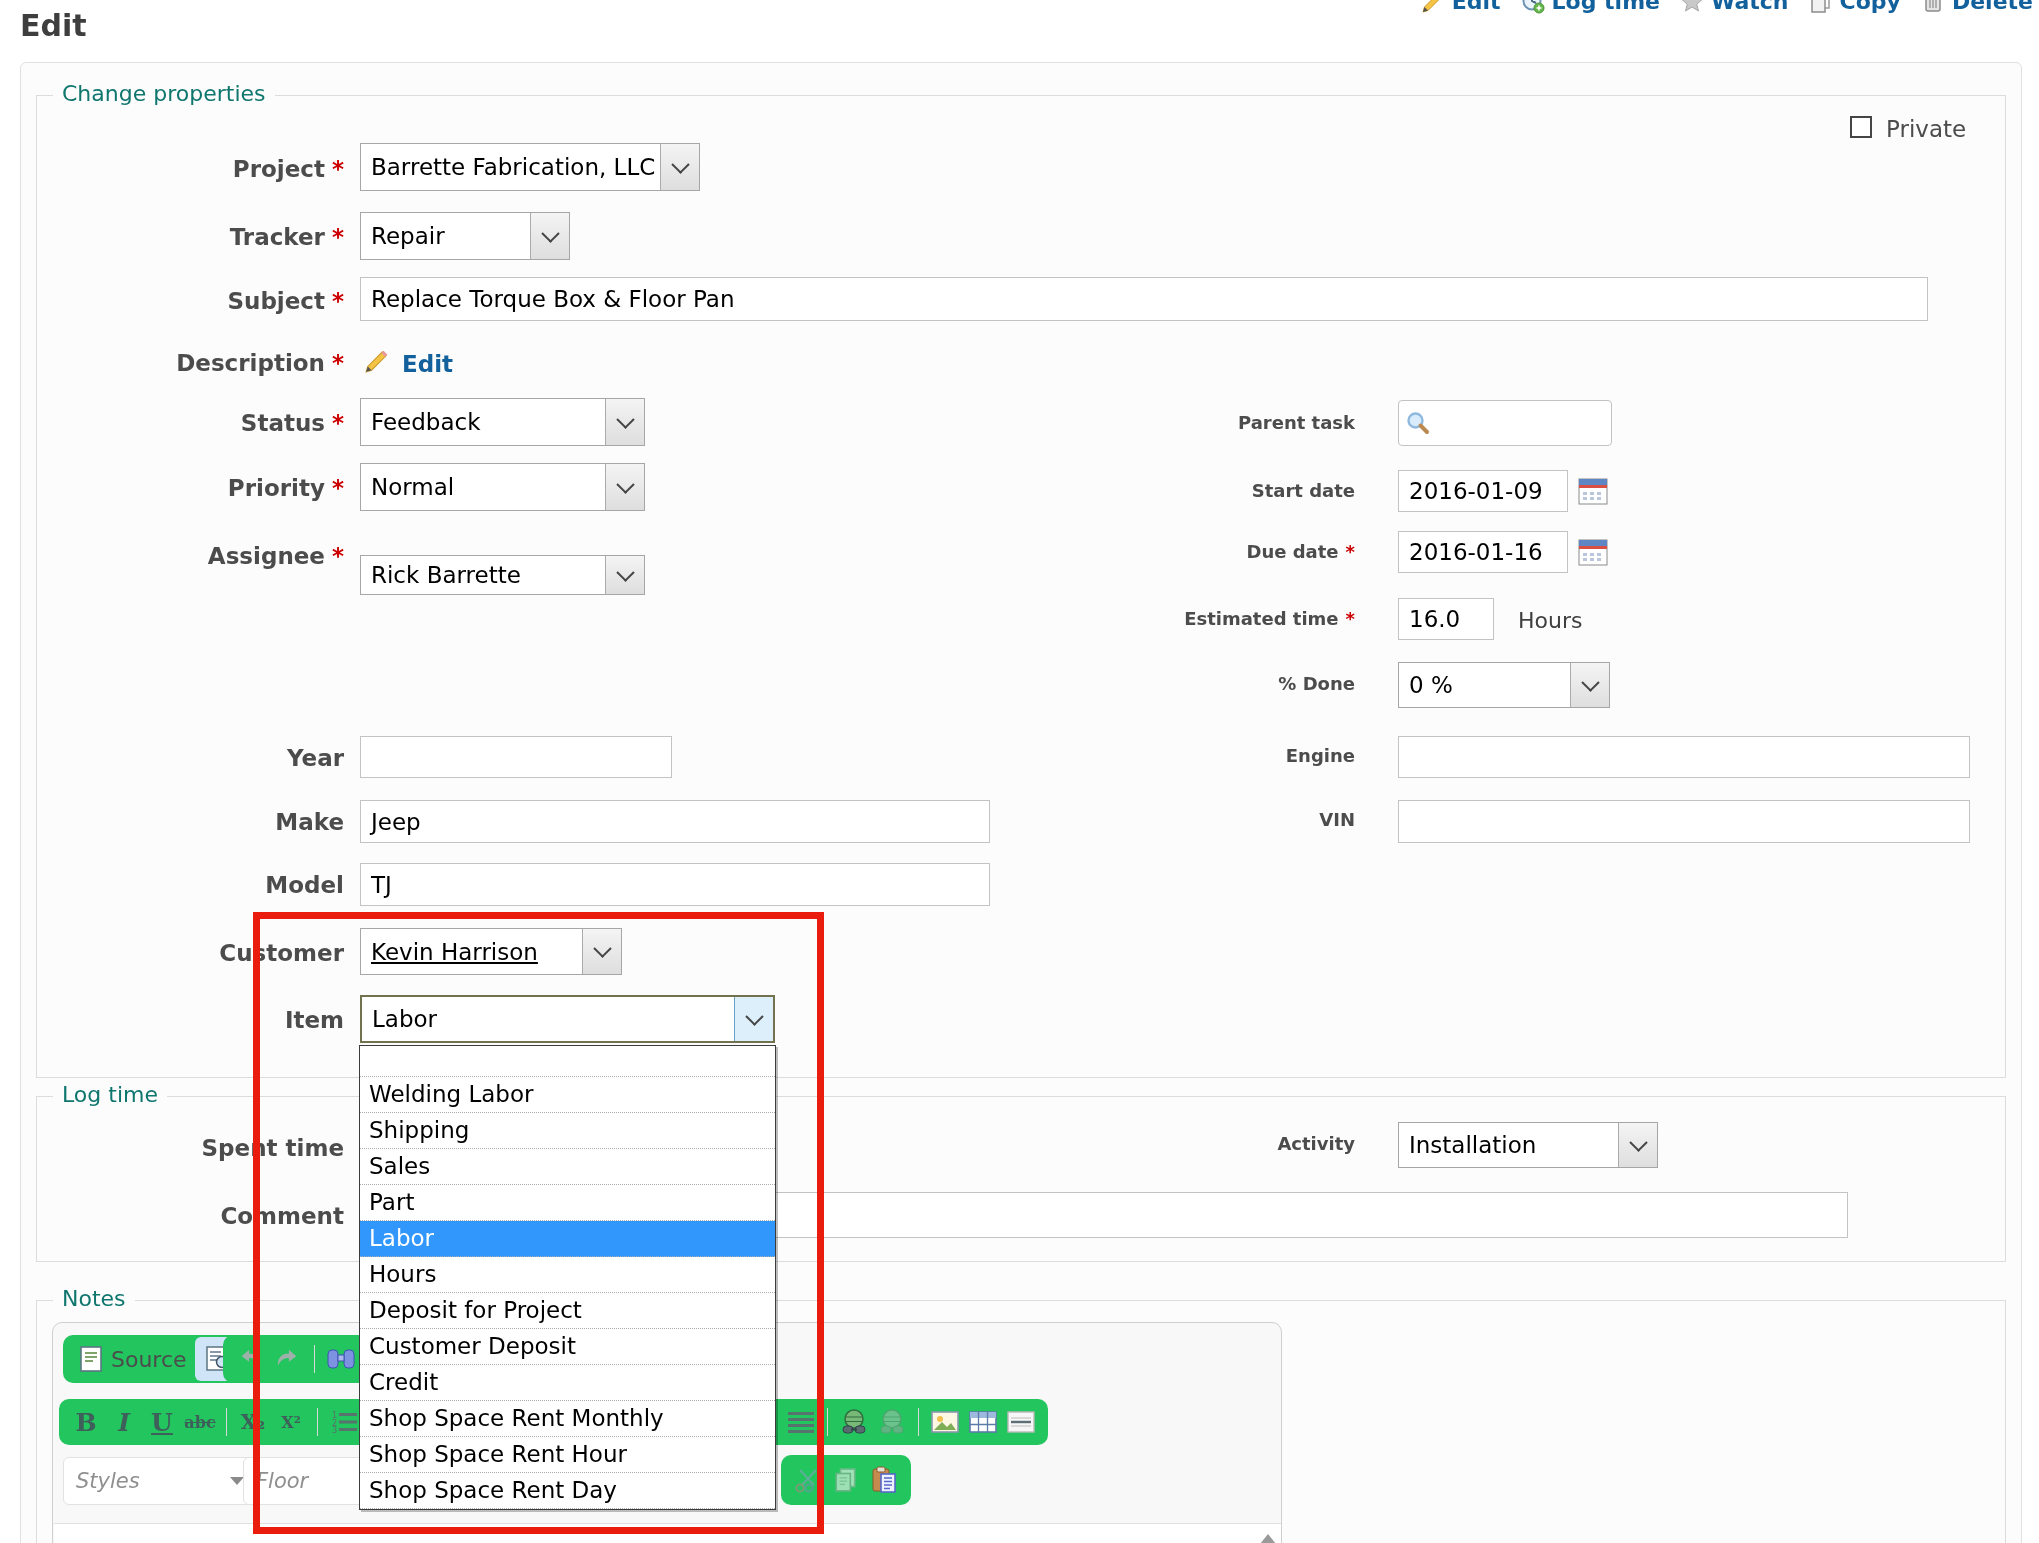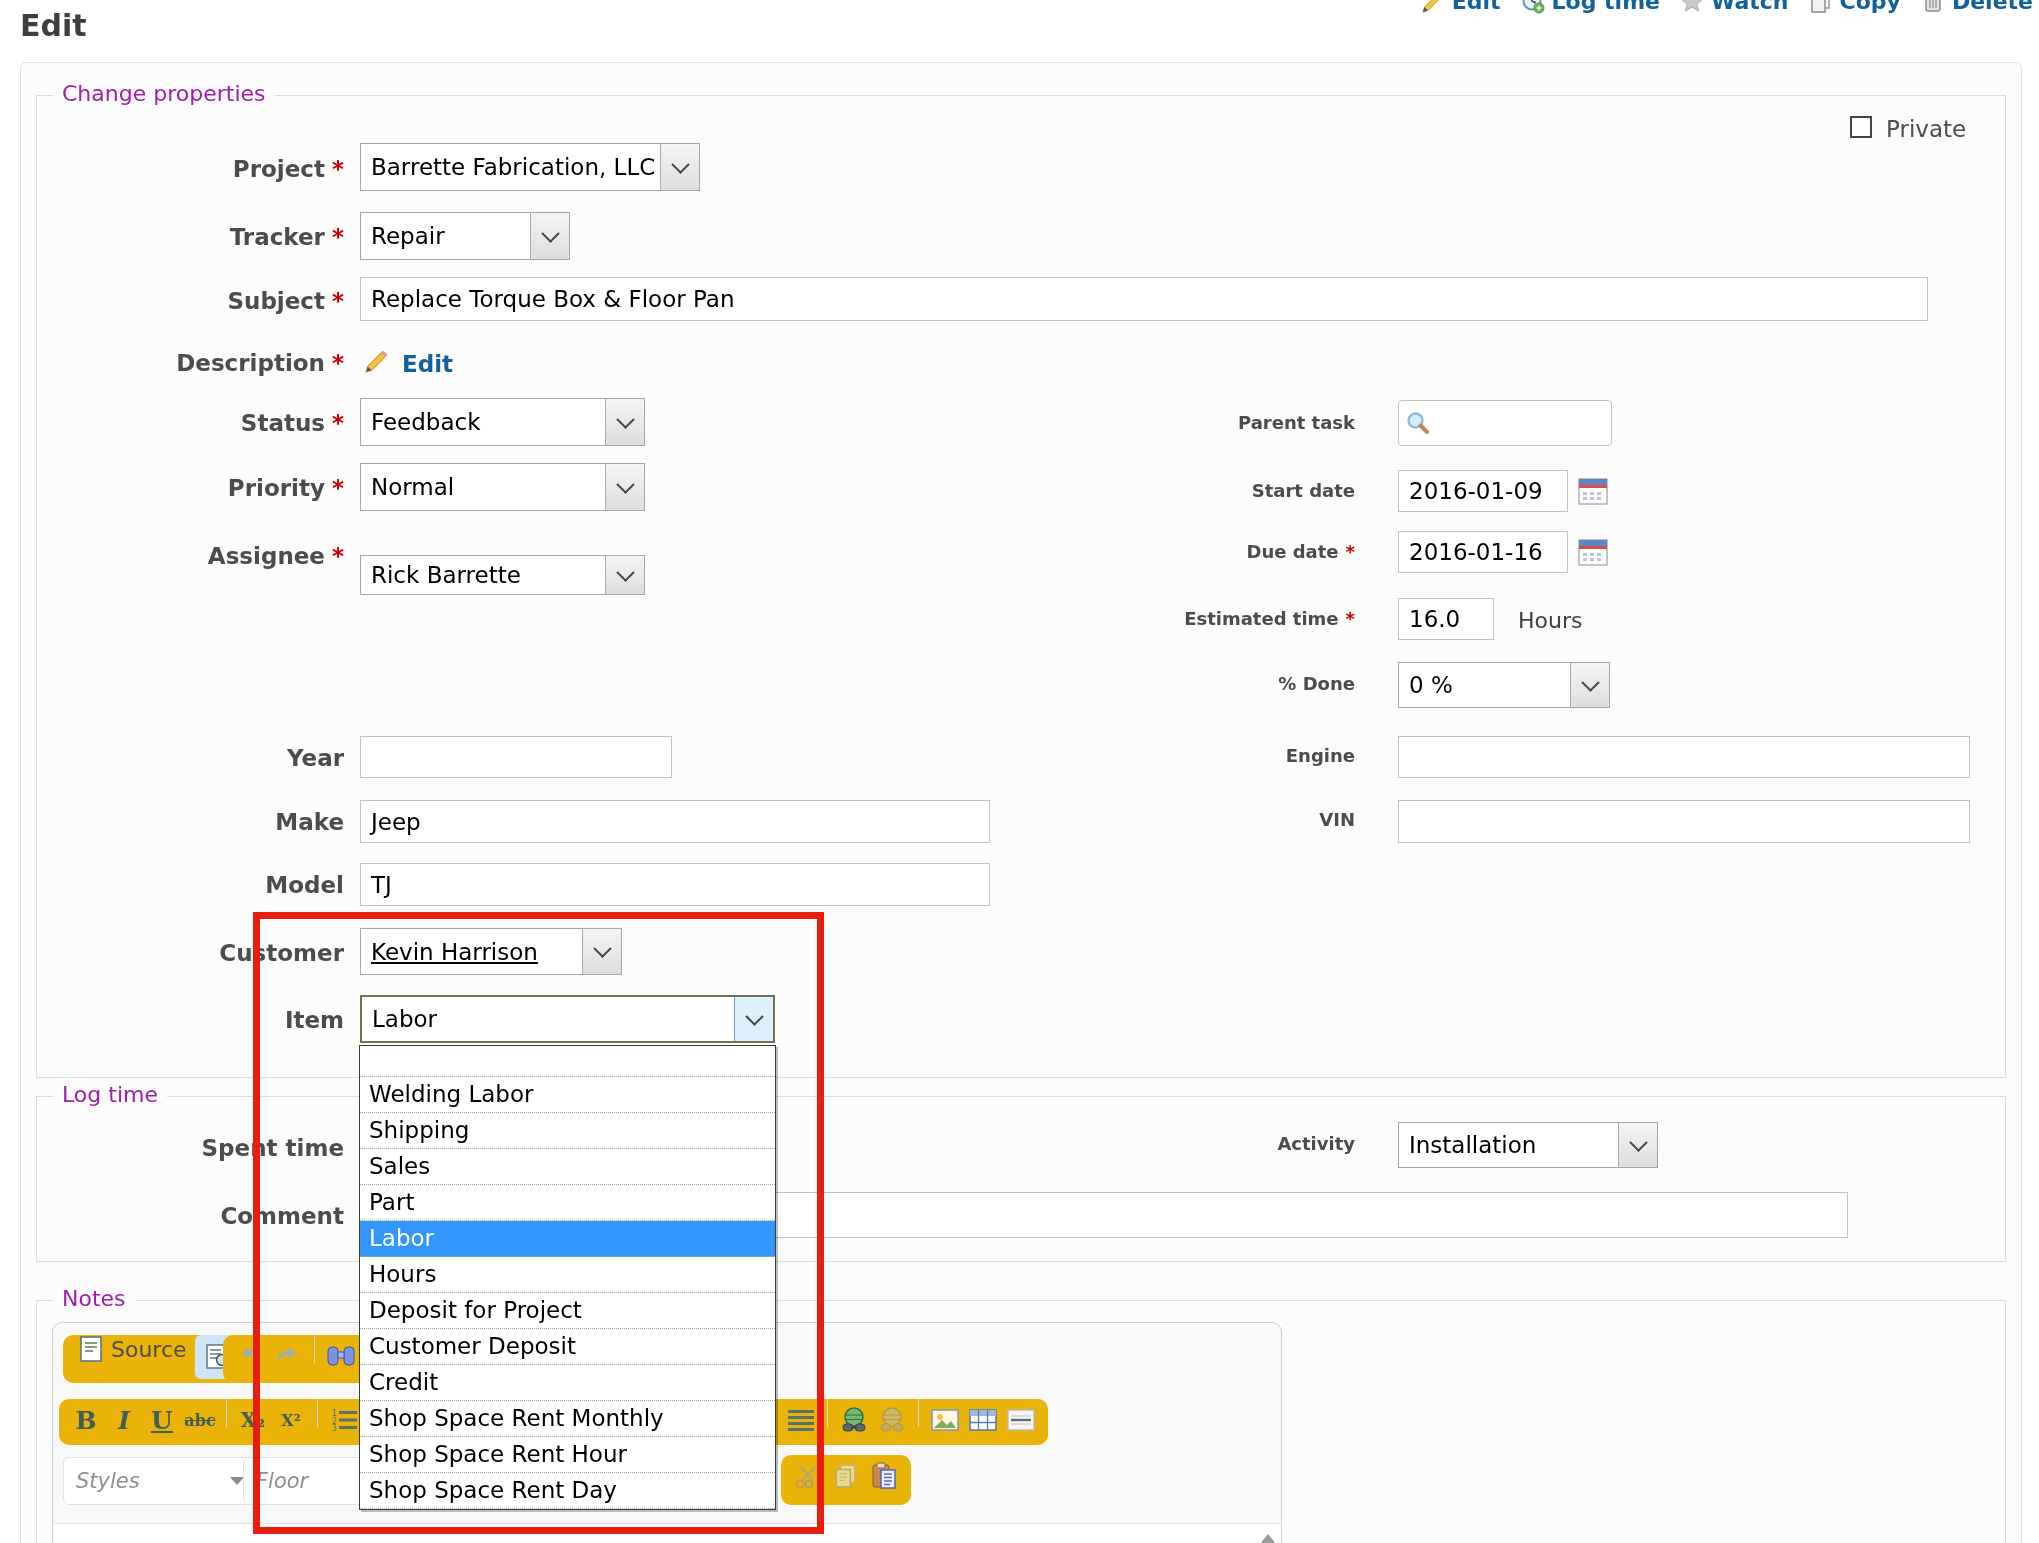--- a/index.html
+++ b/index.html
@@ -7,21 +7,21 @@
          font-family:"DejaVu Sans","Liberation Sans",sans-serif;}
   .abs{position:absolute;box-sizing:border-box;}
   
   .top-actions{position:absolute;top:-11px;right:6px;display:flex;gap:20px;align-items:center;z-index:5;}
   .action{display:flex;gap:7px;align-items:center;color:#12619c;font-weight:bold;font-size:22px;cursor:pointer;}
   h2.page-title{position:absolute;left:20px;top:8px;margin:0;font-size:30px;color:#3e3e3e;font-weight:bold;}
   
   .box{position:absolute;left:20px;top:62px;width:2000px;height:1490px;background:#fcfcfc;
        border:1px solid #e1e1e1;border-radius:6px;}
   .fset{position:absolute;border:1px solid #dcdcdc;box-sizing:border-box;}
-  .legend{position:absolute;top:-15px;left:16px;background:#fcfcfc;padding:0 9px;font-size:22px;color:#a21caf;white-space:nowrap;}
+  .legend{position:absolute;top:-15px;left:16px;background:#fcfcfc;padding:0 9px;font-size:22px;color:#0f766e;white-space:nowrap;}
   
   .lbl{position:absolute;left:44px;width:300px;text-align:right;font-weight:bold;font-size:23px;color:#4c4c4c;white-space:nowrap;}
   .rlbl{position:absolute;left:1025px;width:330px;text-align:right;font-weight:bold;font-size:18px;color:#4c4c4c;white-space:nowrap;}
   .req{color:#c00;margin-left:7px;}
   
   .inp{position:absolute;background:#fff;border:1px solid #c3c3c3;font-size:23px;color:#000;
        padding:0 10px;display:flex;align-items:center;box-sizing:border-box;}
   .sel{position:absolute;background:#fff;border:1px solid #a6a6a6;display:flex;box-sizing:border-box;cursor:default;}
   .sel-val{flex:1;display:flex;align-items:center;padding:0 10px;font-size:23px;color:#000;white-space:nowrap;overflow:hidden;}
   .sel-btn{width:38px;background:linear-gradient(#f4f4f4,#dedede);border-left:1px solid #ababab;
@@ -37,21 +37,21 @@
        white-space:nowrap;overflow:hidden;cursor:default;}
   .opt.blank{height:30px;}
   .opt.selected{background:#3297fd;color:#fff;}
   
   .cbx{position:absolute;width:22px;height:22px;background:#fff;border:2px solid #454545;box-sizing:border-box;}
   .plain{position:absolute;font-size:22px;color:#4c4c4c;white-space:nowrap;}
   a.link{color:#12619c;font-size:23px;font-weight:bold;text-decoration:none;cursor:pointer;}
   
   .edbox{position:absolute;left:52px;top:1322px;width:1230px;height:240px;background:#f8f8f8;
          border:1px solid #cfcfcf;border-radius:10px;box-sizing:border-box;}
-  .pill{position:absolute;background:#eab308;border-radius:10px;display:flex;align-items:flex-start;padding:0 8px;height:48px;}
+  .pill{position:absolute;background:#22c55e;border-radius:10px;display:flex;align-items:center;padding:0 8px;height:48px;}
   .tbt{min-width:38px;height:42px;display:flex;align-items:center;justify-content:center;cursor:pointer;}
   .tl{font-weight:bold;color:#3f5f5a;font-size:25px;font-family:"DejaVu Serif","Liberation Serif",serif;}
   .vsep{width:1px;height:28px;background:#d9d9d9;margin:0 7px;}
   .srcbtn{display:flex;align-items:center;gap:8px;padding:0 8px;cursor:pointer;}
   .srclbl{font-size:22px;color:#4c4c4c;}
   .hl-btn{width:46px;height:44px;background:#cfe5f7;border-radius:6px;display:flex;align-items:center;justify-content:center;cursor:pointer;}
   .combo{position:absolute;height:46px;background:#fff;border:1px solid #e2e2e2;border-radius:6px;
          display:flex;align-items:center;justify-content:space-between;padding:0 12px;cursor:pointer;}
   .combo span.txt{color:#8f8f8f;font-style:italic;font-size:21px;}
   .tri{width:0;height:0;border-left:7px solid transparent;border-right:7px solid transparent;border-top:8px solid #8a8a8a;margin-left:12px;}

